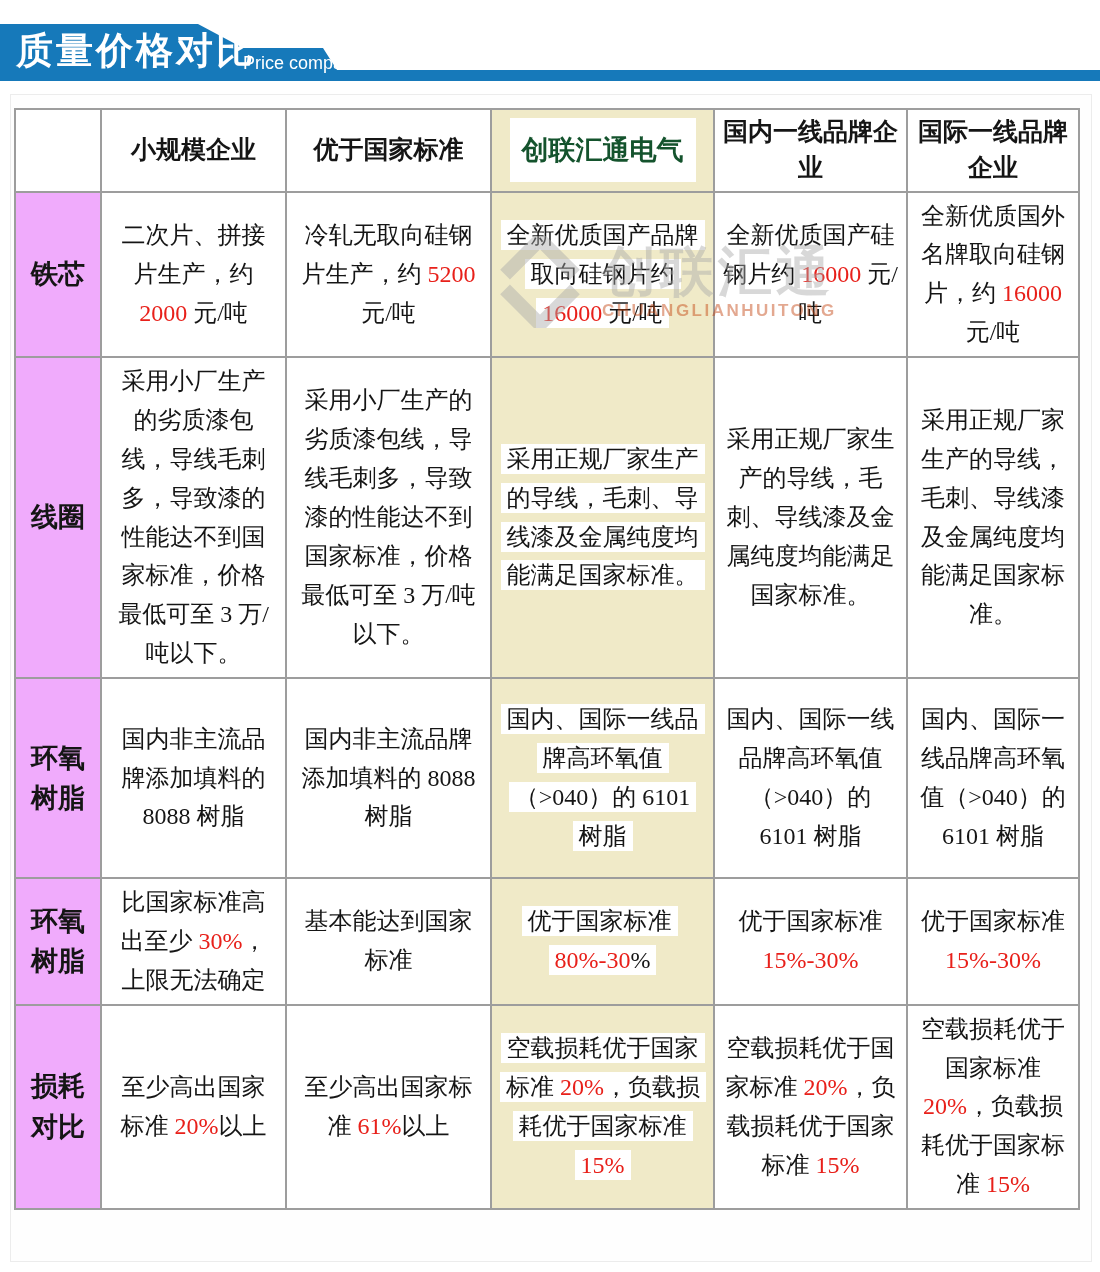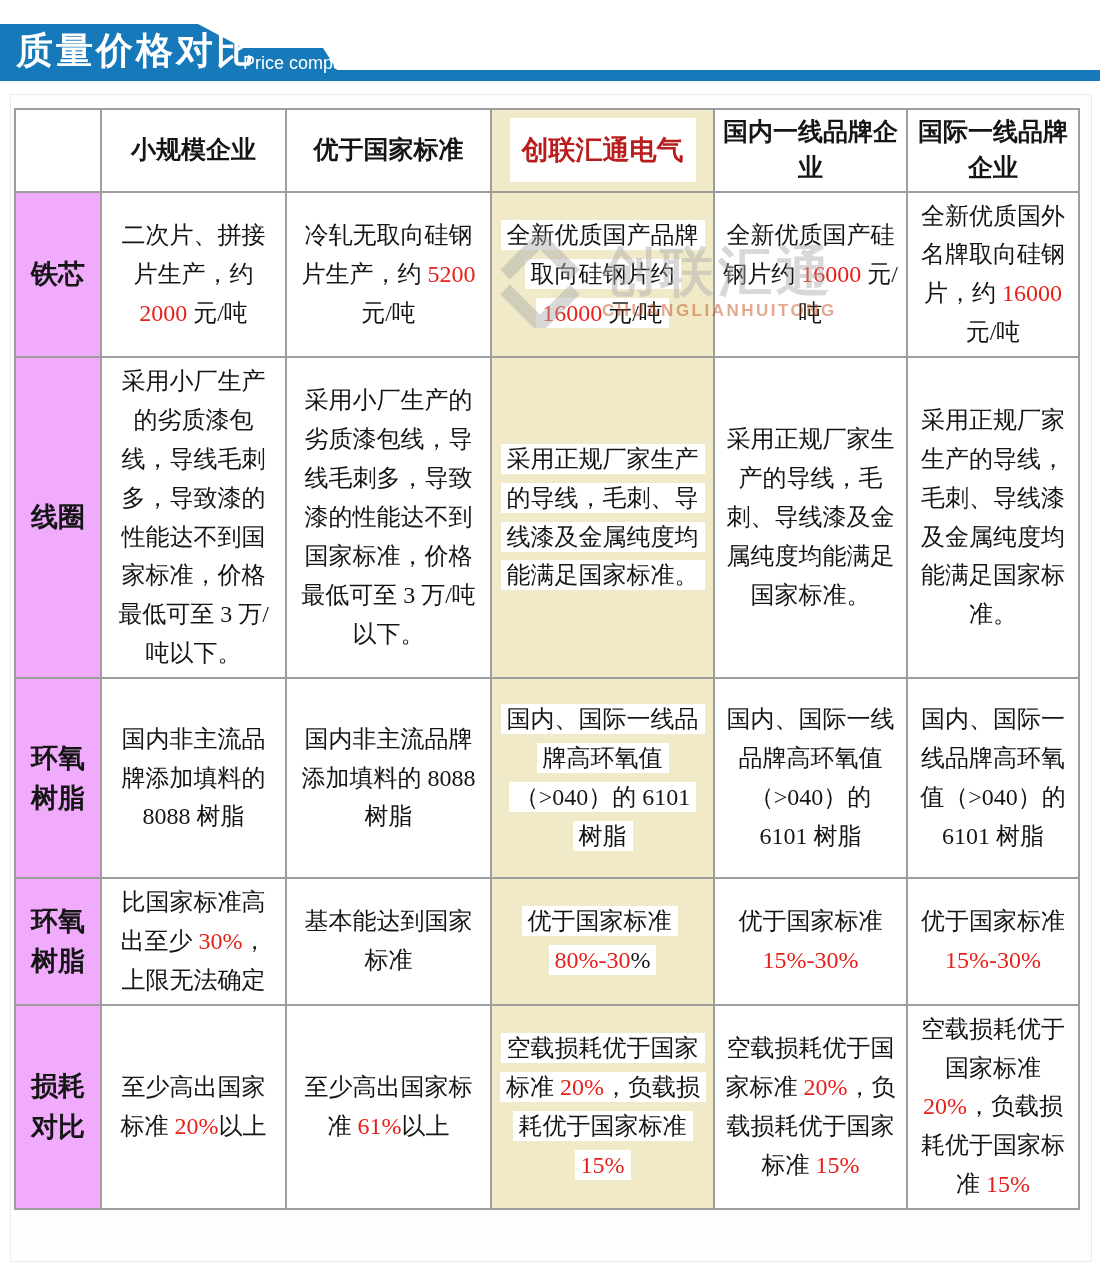--- a/index.html
+++ b/index.html
@@ -34,21 +34,21 @@
   }
   .cmp thead th{font-size:25px;font-weight:bold;line-height:1.45;background:#ffffff;}
   .cmp .row-label{font-size:27px;font-weight:bold;line-height:1.5;background:#f0abfc;}
   .cmp td{font-size:24px;line-height:1.62;}
   .hl-col{background:#F0EAC8 !important;}
   .hl{
     background:#ffffff;padding:2px 6px;
     -webkit-box-decoration-break:clone;box-decoration-break:clone;
   }
   .hl-head{
-    display:inline-block;background:#ffffff;color:#b91c1c;font-weight:bold;
+    display:inline-block;background:#ffffff;color:#14532d;font-weight:bold;
     padding:16px 12px;font-size:27px;line-height:1.2;
   }
   .red{color:#E8201A;}
   
   .watermark{
     position:absolute;left:488px;top:236px;display:flex;align-items:center;gap:10px;
     opacity:0.45;pointer-events:none;z-index:5;
   }
   .wm-text{display:flex;flex-direction:column;align-items:flex-start;}
   .wm-cn{

